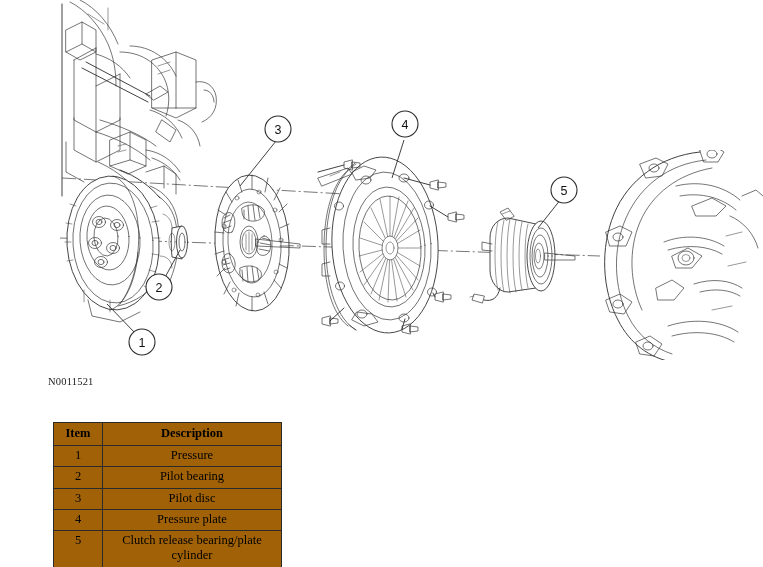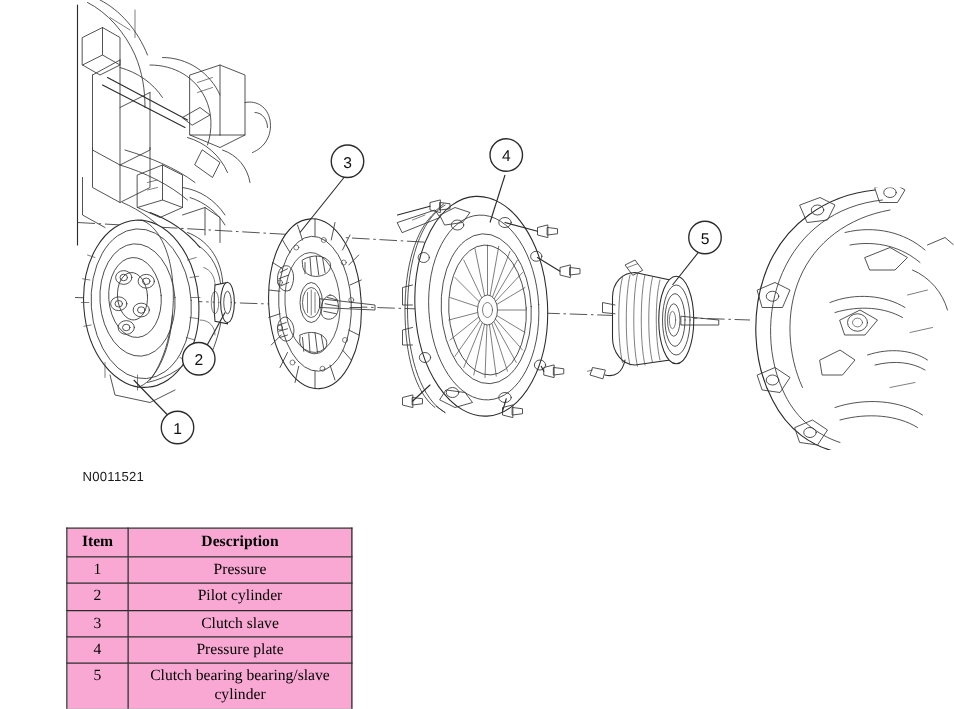--- a/index.html
+++ b/index.html
@@ -22,23 +22,23 @@
     height: 400px;
   }
   #figure-svg {
     position: absolute;
     left: 0; top: 0;
   }
 
   
   #figure-id {
     position: absolute;
-    left: 66px;
+    left: 48px;
     top: 376px;
-    font-family: Liberation Sans, sans-serif;
+    font-family: Liberation Serif, serif;
     font-size: 10.5px;
     color: #1a1a1a;
     letter-spacing: 0.2px;
     white-space: nowrap;
   }
 
   
   #parts-table-wrap {
     position: absolute;
     left: 53px;
@@ -48,21 +48,21 @@
     border-collapse: collapse;
     font-family: "Liberation Serif", serif;
     font-size: 12.5px;
     color: #000;
   }
   table#parts-table th,
   table#parts-table td {
     border: 1px solid #2b2b2b;
     padding: 2px 5px 3px 5px;
     vertical-align: top;
-    background: #f9a8d4;
+    background: #a16207;
   }
   table#parts-table th {
     font-weight: bold;
     font-size: 12.5px;
     padding-top: 3px;
     padding-bottom: 4px;
   }
   th.col-item, td.col-item {
     width: 38px;
     text-align: center;
@@ -471,29 +471,29 @@
         <th class="col-desc">Description</th>
       </tr>
     </thead>
     <tbody>
       <tr>
         <td class="col-item">1</td>
         <td class="col-desc">Pressure</td>
       </tr>
       <tr>
         <td class="col-item">2</td>
-        <td class="col-desc">Pilot cylinder</td>
+        <td class="col-desc">Pilot bearing</td>
       </tr>
       <tr>
         <td class="col-item">3</td>
-        <td class="col-desc">Clutch slave</td>
+        <td class="col-desc">Pilot disc</td>
       </tr>
       <tr>
         <td class="col-item">4</td>
         <td class="col-desc">Pressure plate</td>
       </tr>
       <tr>
         <td class="col-item">5</td>
-        <td class="col-desc">Clutch bearing bearing/slave cylinder</td>
+        <td class="col-desc">Clutch release bearing/plate cylinder</td>
       </tr>
     </tbody>
   </table>
 </div>
 
 </body></html>

